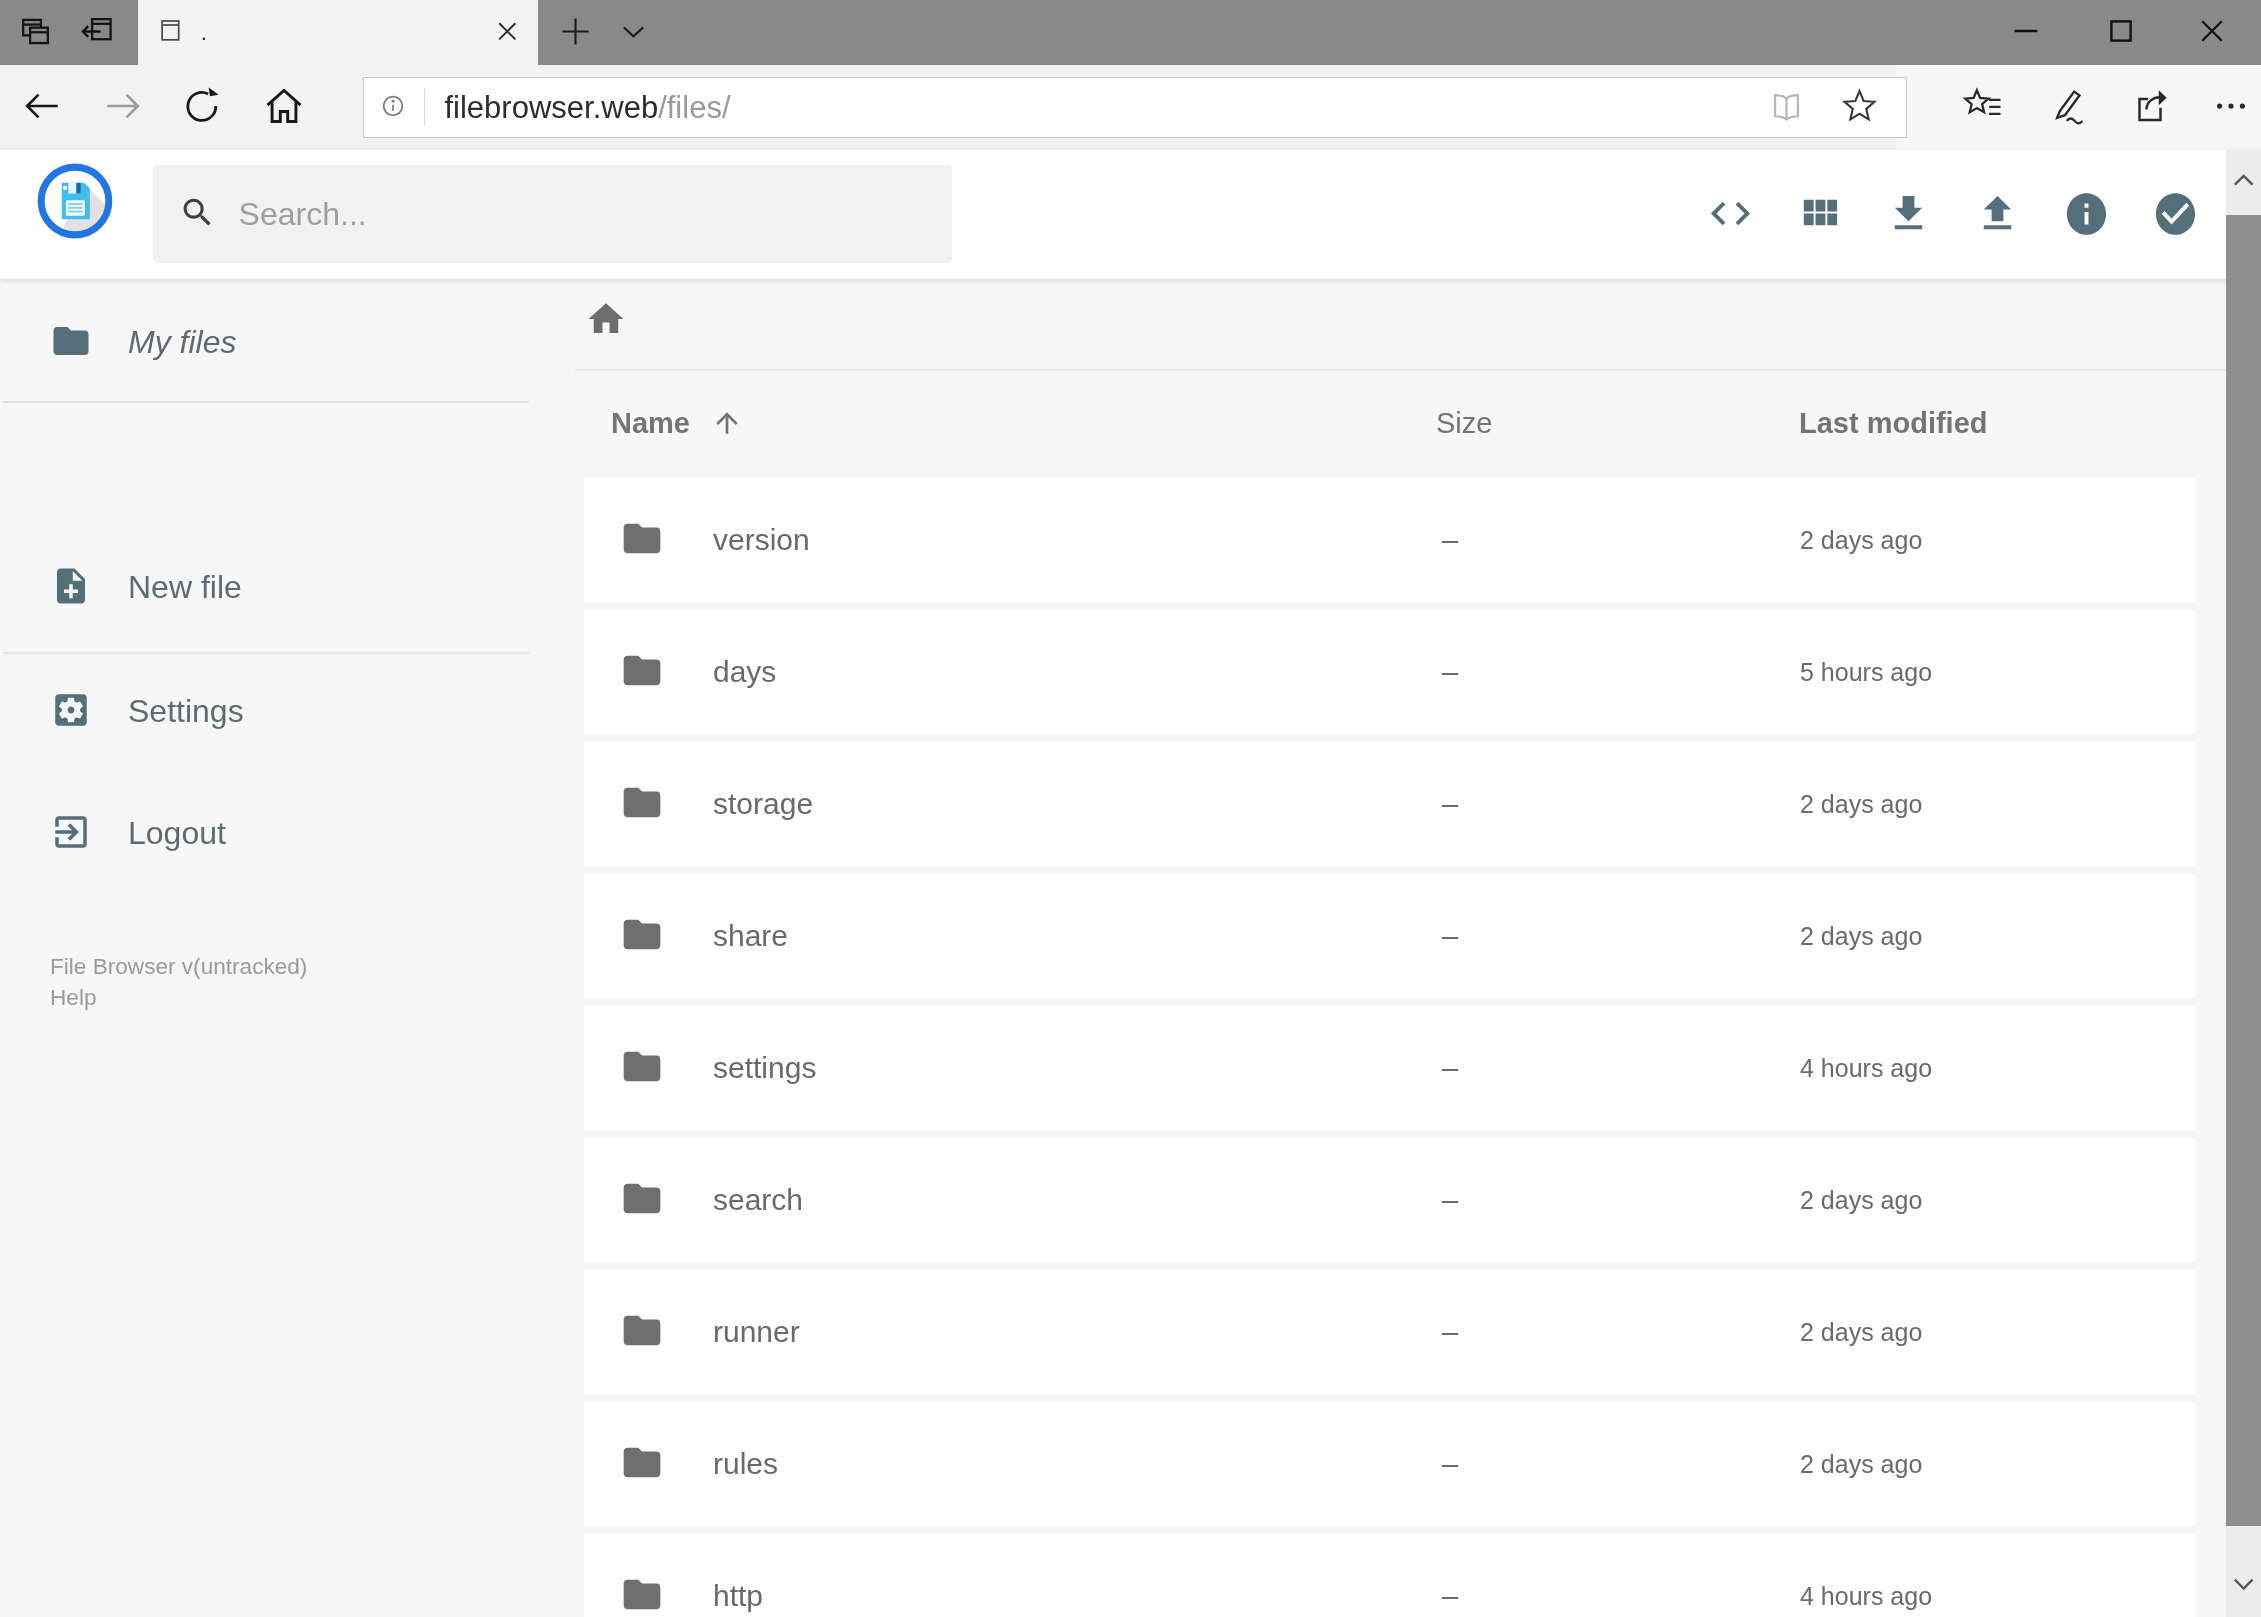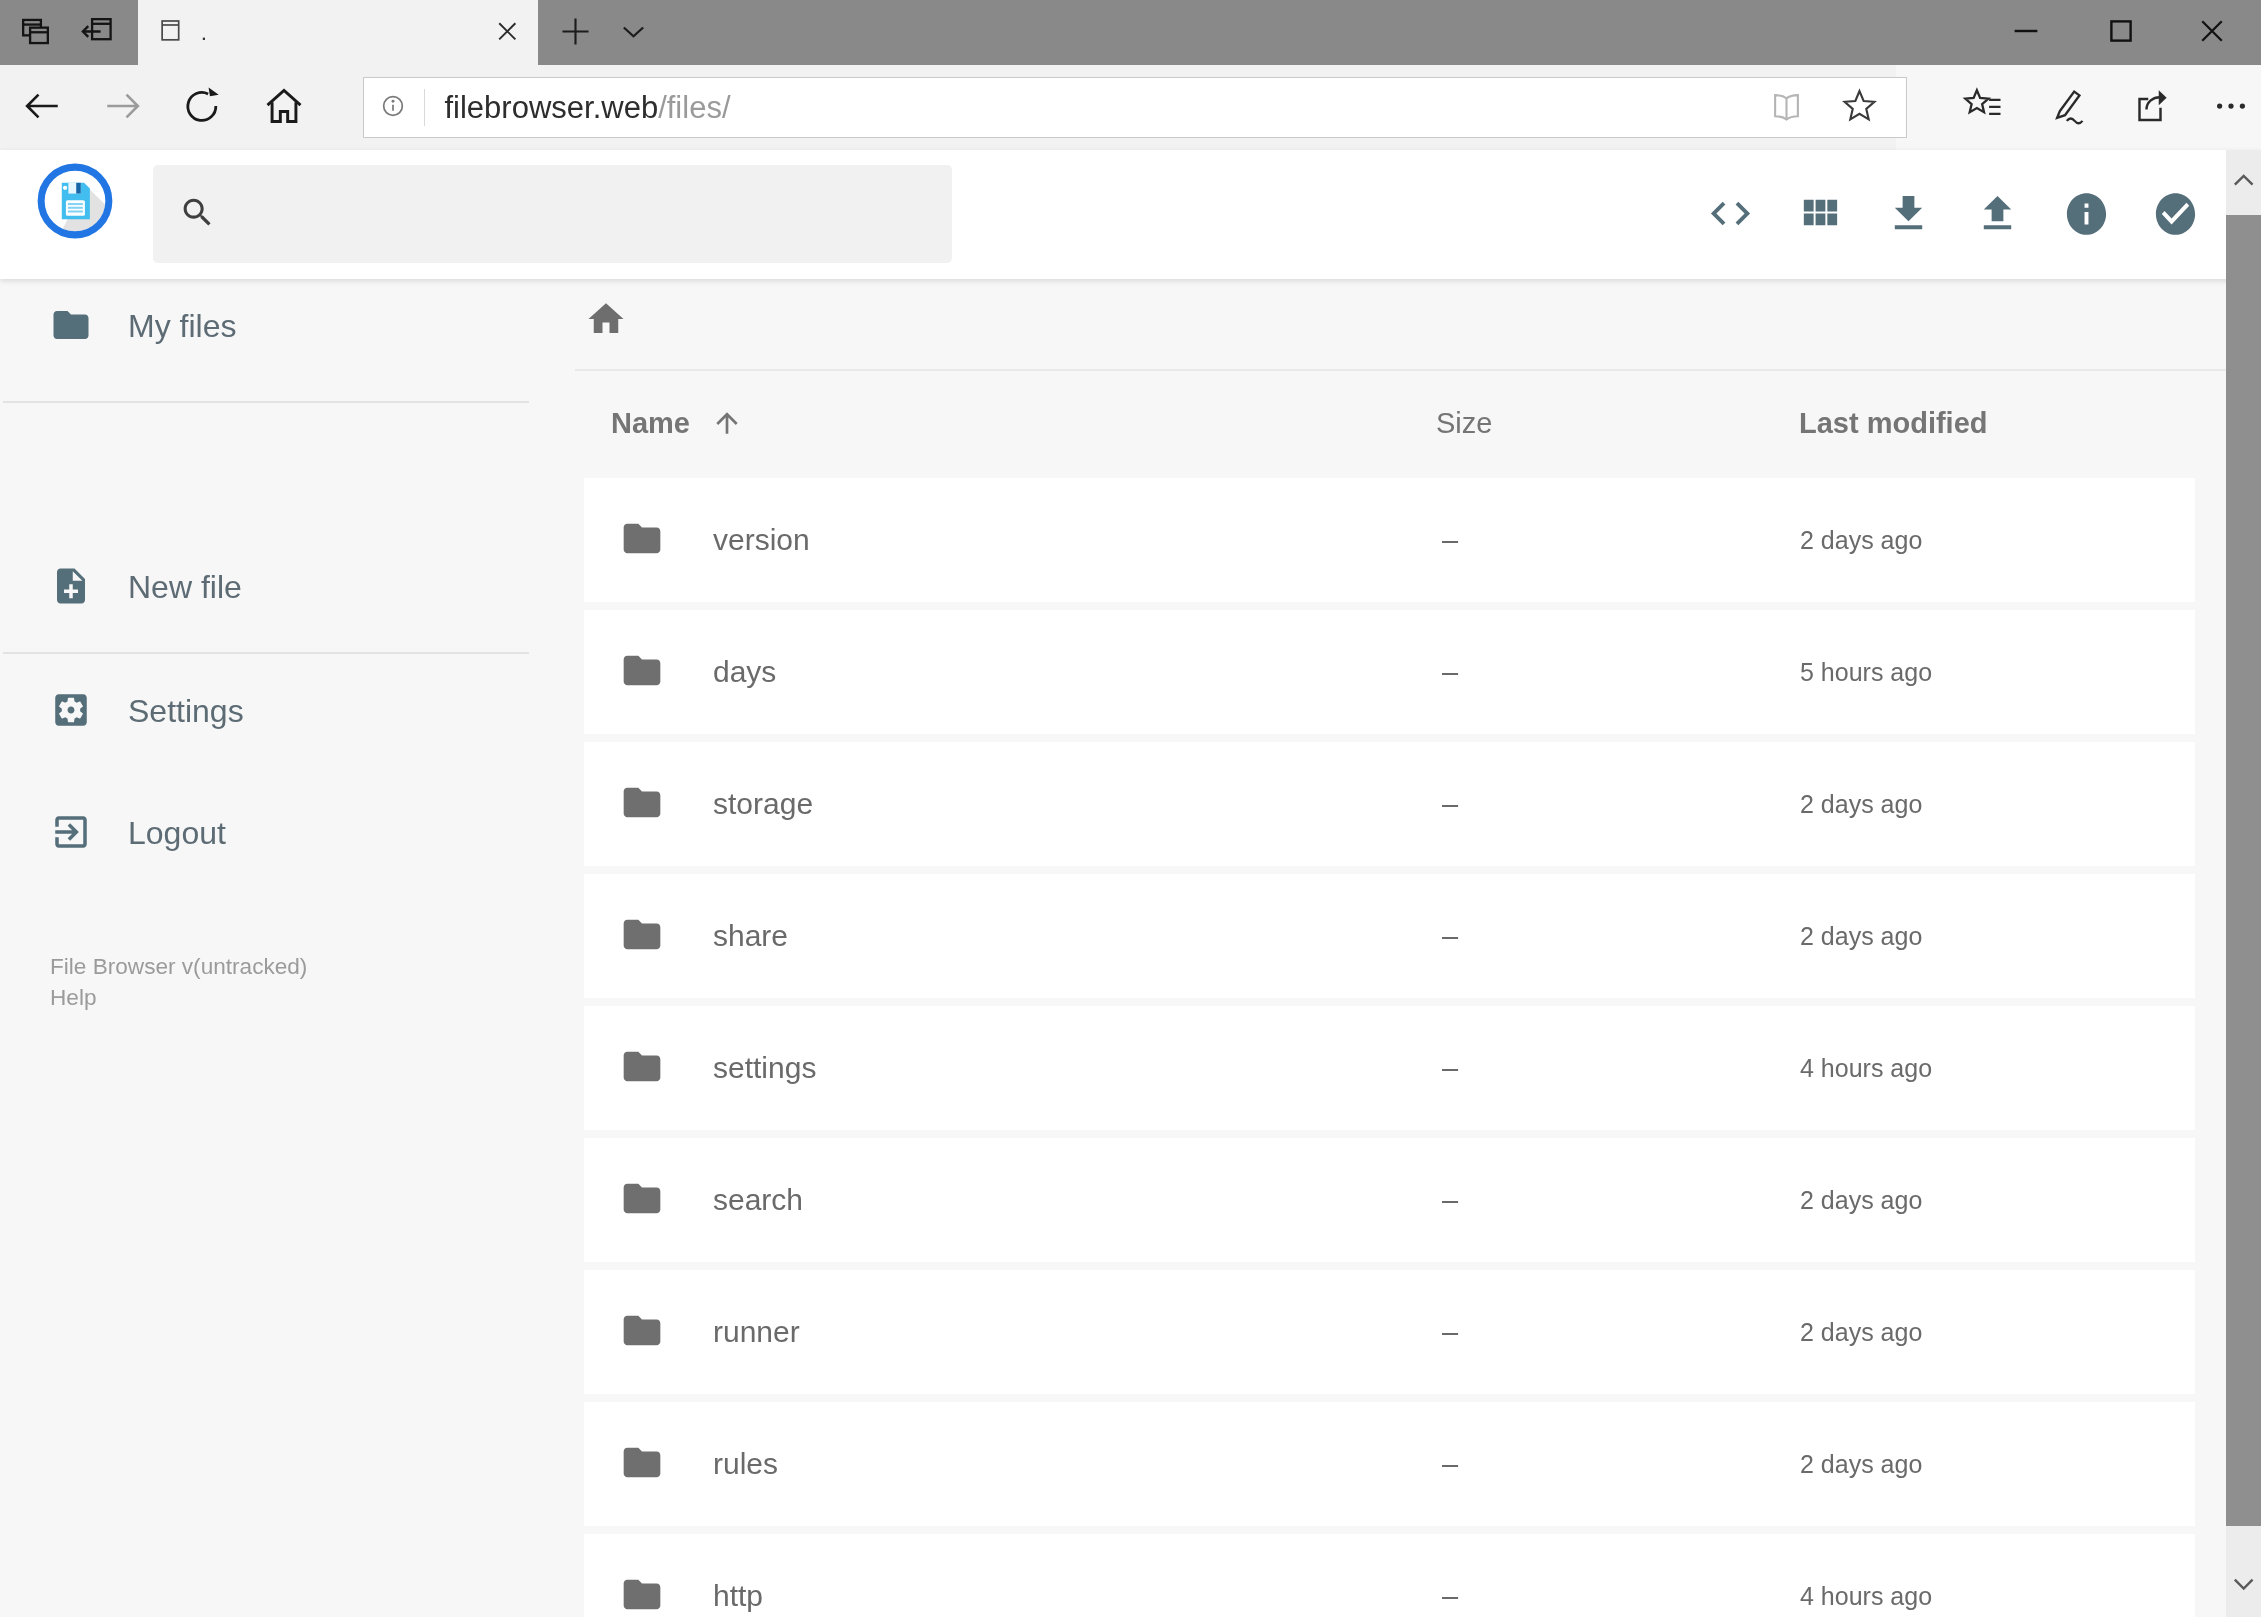--- a/index.html
+++ b/index.html
@@ -286,20 +286,21 @@
         <circle cx="46" cy="46" r="41" fill="none" stroke="#2276e3" stroke-width="8.5"></circle>
       </svg>
     </div>
 
     <div class="searchbox">
       <span>
         <svg width="37" height="37" viewBox="0 0 24 24">
             <path d="M15.5 14h-.79l-.28-.27C15.41 12.59 16 11.11 16 9.5 16 5.91 13.09 3 9.5 3S3 5.91 3 9.5 5.91 16 9.5 16c1.61 0 3.09-.59 4.23-1.57l.27.28v.79l5 4.99L20.49 19l-4.99-5zm-6 0C7.01 14 5 11.99 5 9.5S7.01 5 9.5 5 14 7.01 14 9.5 11.99 14 9.5 14z" fill="#3f3f3f"></path>
           </svg>
       </span>
+      <input type="text" placeholder="Search..." style="">
     </div>
 
     <div class="header-actions">
       <span class="hicon">
         <svg width="47" height="47" viewBox="0 0 24 24">
             <path d="M9.4 16.6L4.8 12l4.6-4.6L8 6l-6 6 6 6 1.4-1.4zm5.2 0l4.6-4.6-4.6-4.6L16 6l6 6-6 6-1.4-1.4z" fill="#546e7a"></path>
           </svg>
       </span>
       <span class="hicon">
         <svg width="47" height="47" viewBox="0 0 24 24">
@@ -324,21 +325,21 @@
       <span class="hicon">
         <svg width="47" height="50" viewBox="0 0 24 24" preserveAspectRatio="none">
             <path d="M12 2C6.48 2 2 6.48 2 12s4.48 10 10 10 10-4.48 10-10S17.52 2 12 2zm-2 15l-5-5 1.41-1.41L10 14.17l7.59-7.59L19 8l-9 9z" fill="#546e7a"></path>
           </svg>
       </span>
     </div>
   </div>
 
   <div class="main">
 
-    <div class="side-item" style="top:15px;">
+    <div class="side-item" style="top:31px;font-style:italic;">
       <span>
         <svg width="42" height="42" viewBox="0 0 24 24">
             <path d="M10 4H4c-1.1 0-2 .9-2 2v12c0 1.1.9 2 2 2h16c1.1 0 2-.9 2-2V8c0-1.1-.9-2-2-2h-8l-2-2z" fill="#546e7a"></path>
           </svg>
       </span>
       <span class="side-label">My files</span>
     </div>
     <div class="side-div" style="top:122px;"></div>
     <div class="side-item" style="top:276px;">
       <span>

